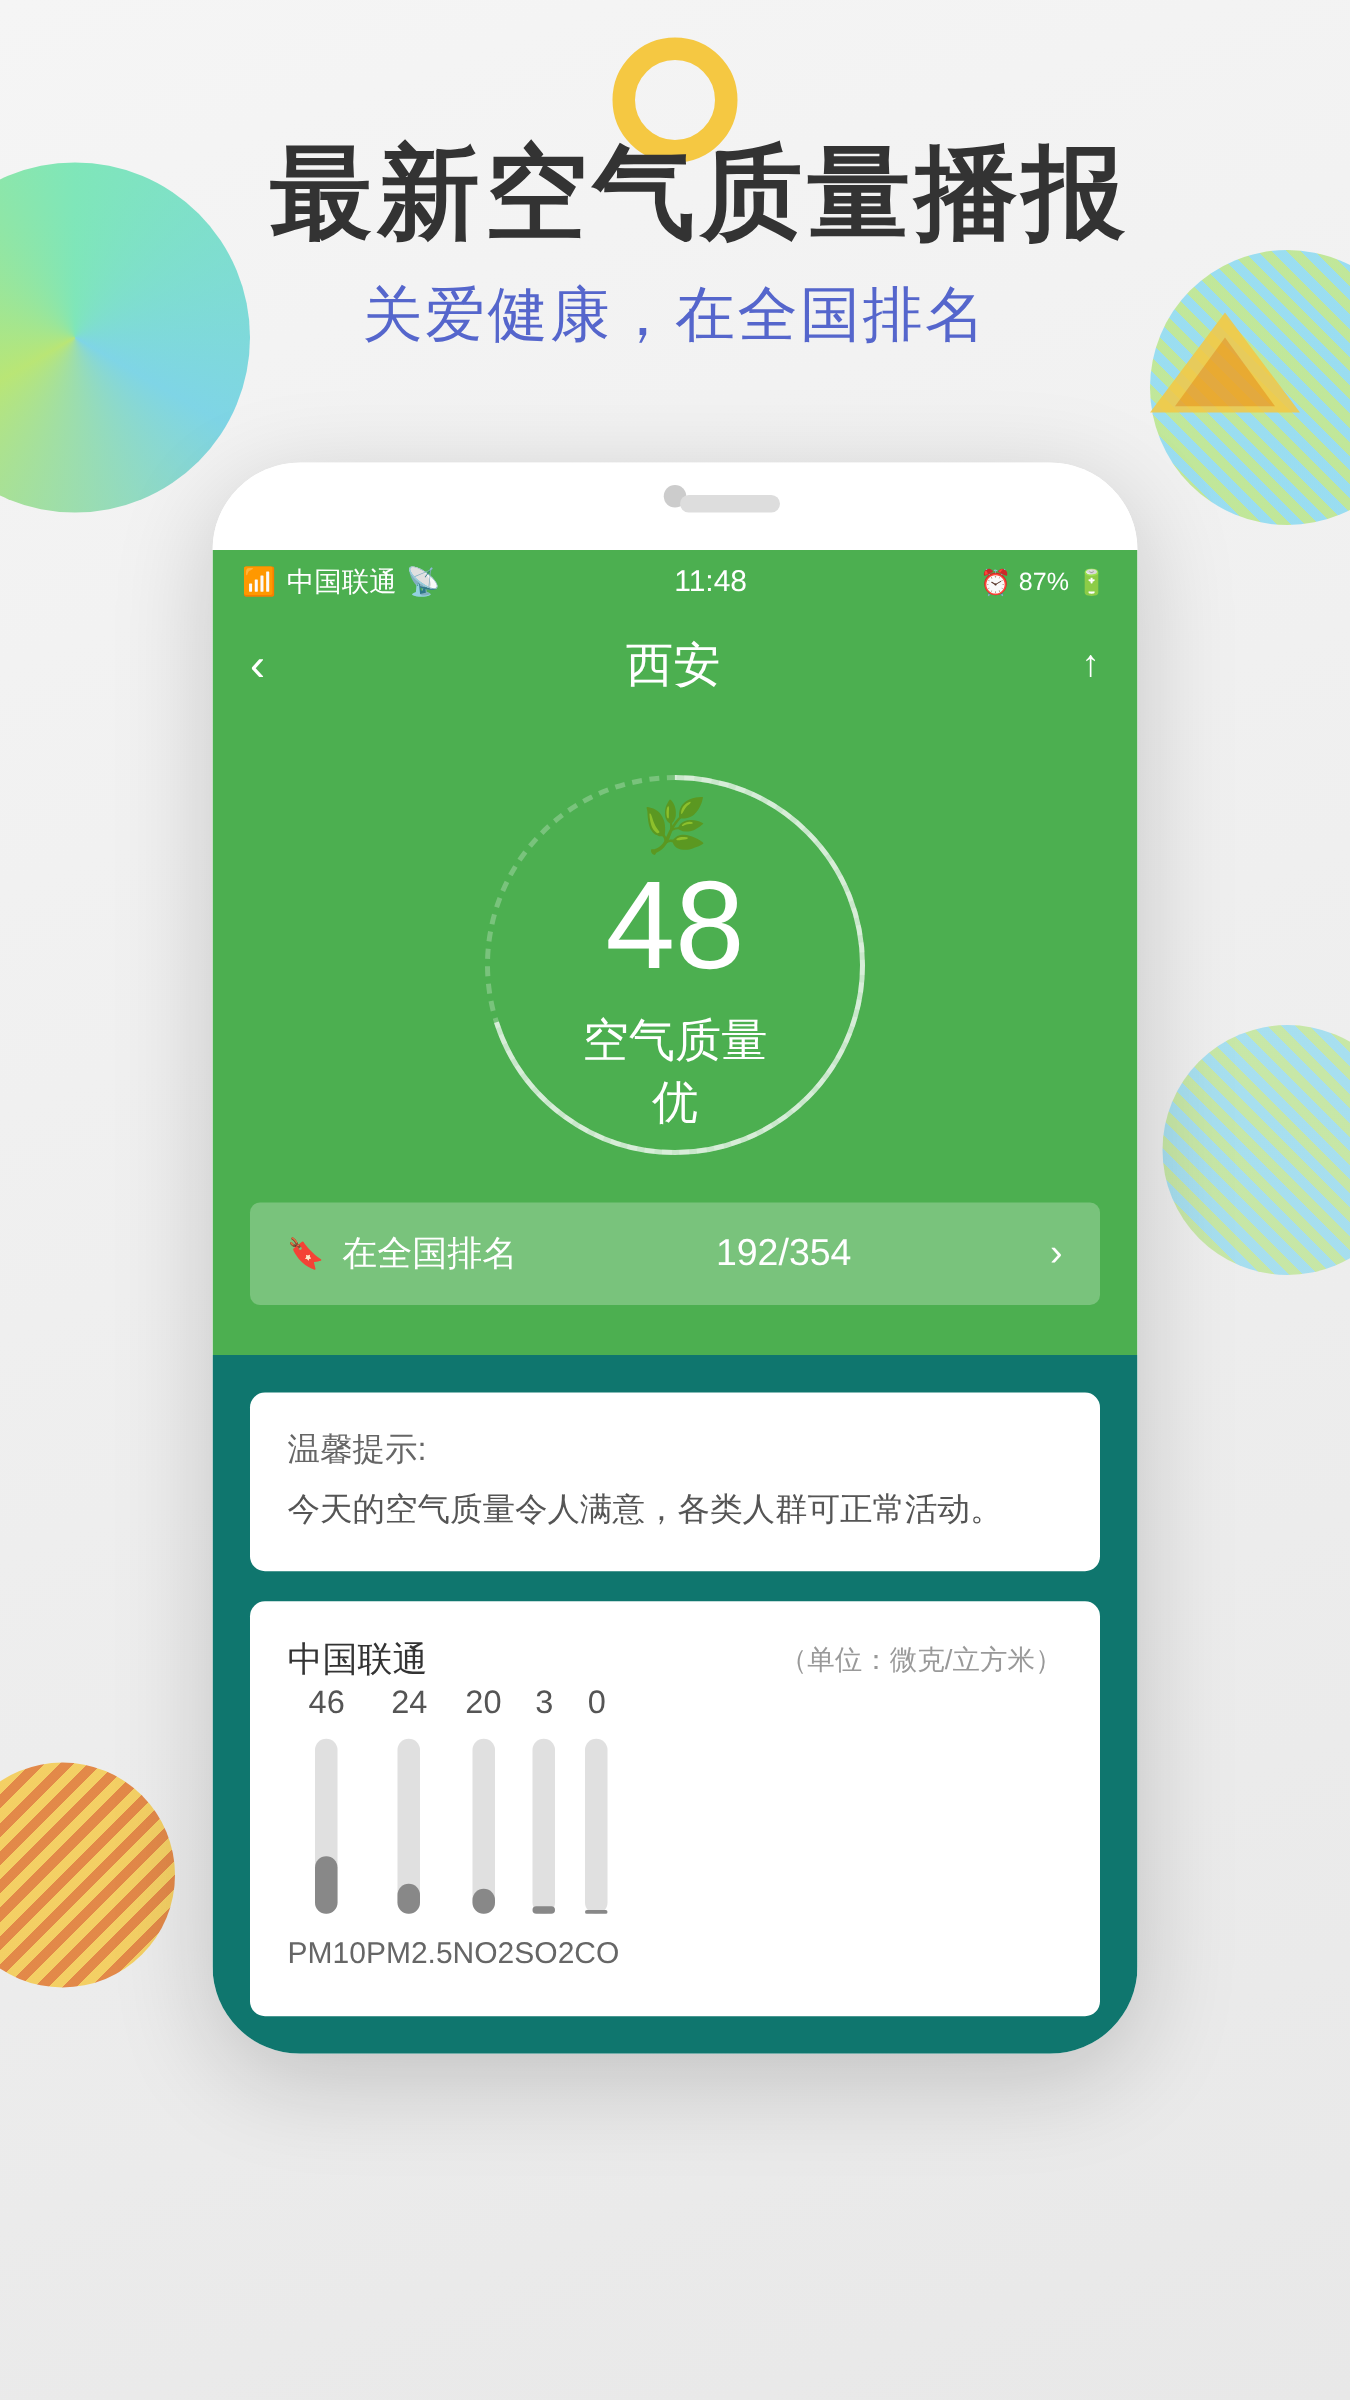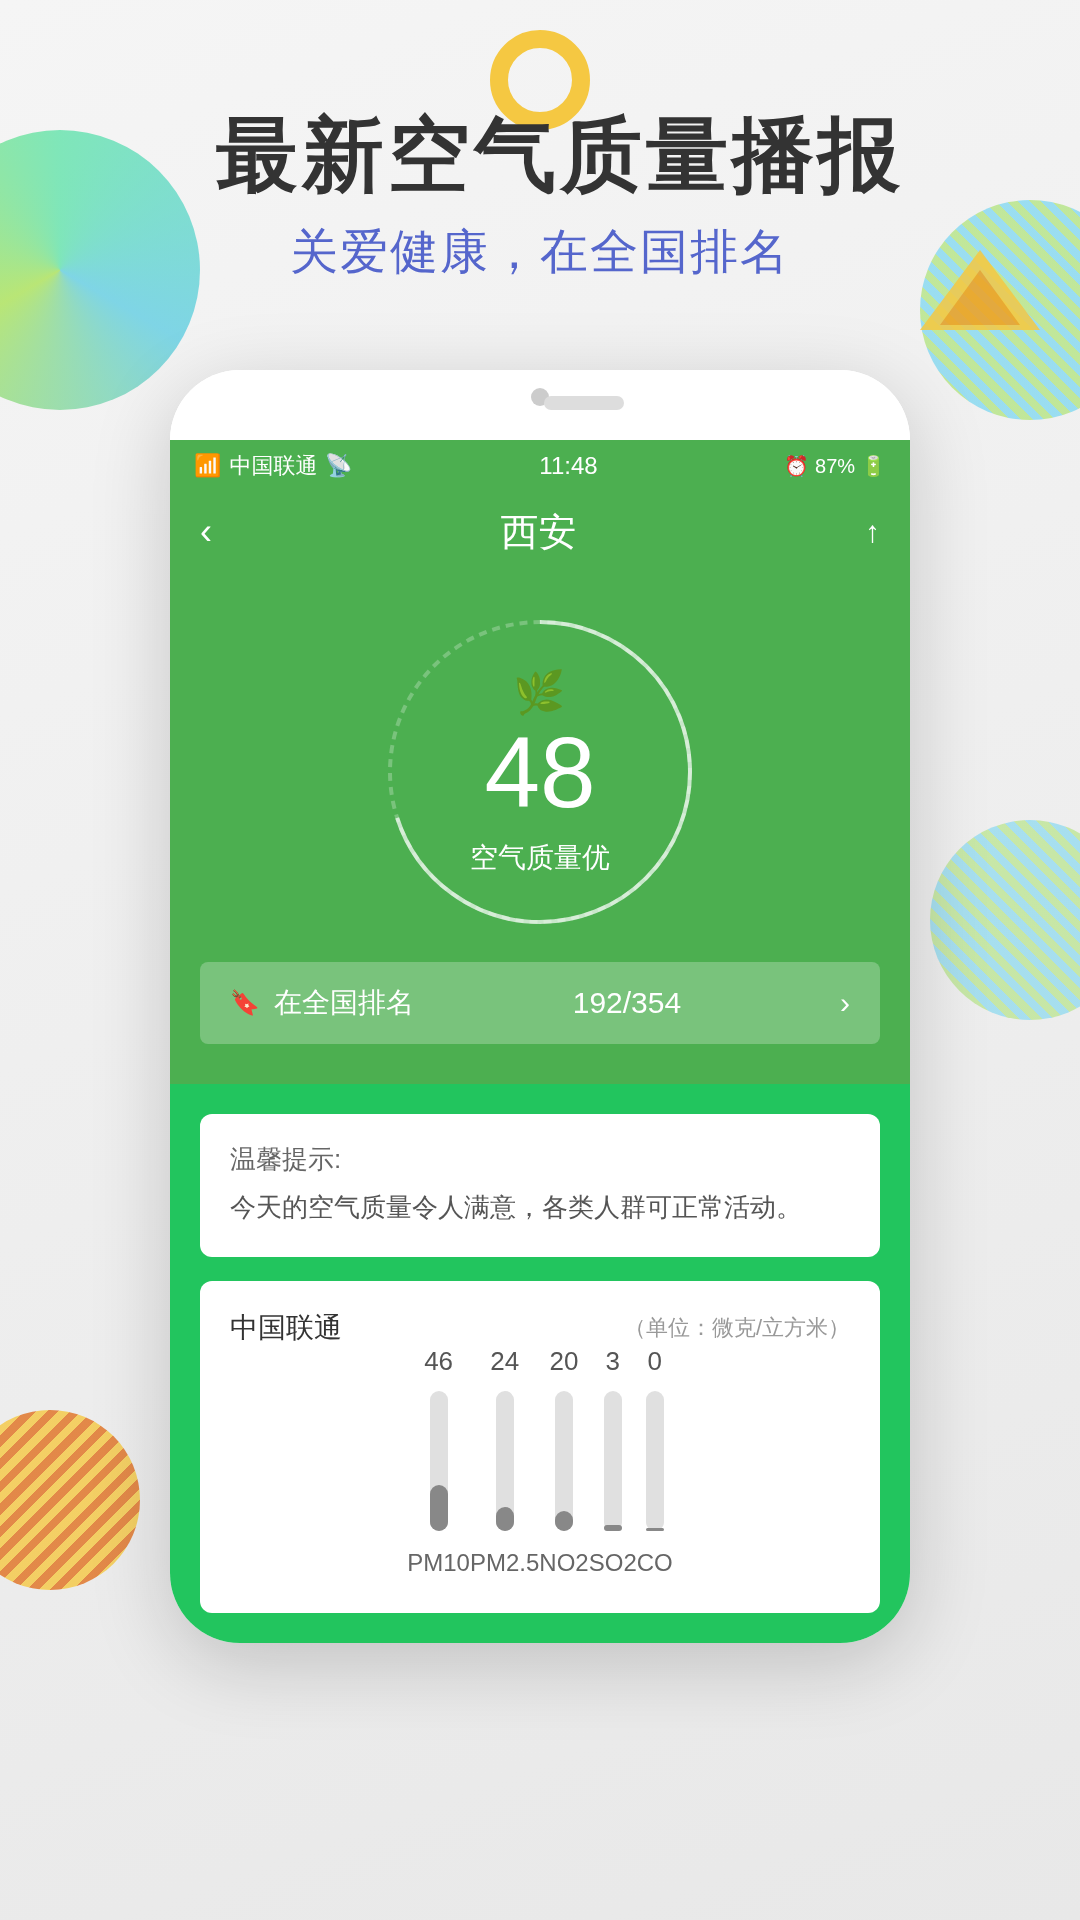--- a/index.html
+++ b/index.html
@@ -255,21 +255,21 @@
     .leaf-icon {
       font-size: 42px;
       margin-bottom: 5px;
     }
     .aqi-number {
       font-size: 100px;
       font-weight: 300;
       line-height: 1;
     }
     .aqi-label {
-      font-size: 28px;
+      font-size: 37px;
       margin-top: 17px;
     }
 
     
     .ranking-row {
       background: rgba(255,255,255,0.25);
       border-radius: 8px;
       padding: 22px 30px;
       display: flex;
       align-items: center;
@@ -287,21 +287,21 @@
     }
     .ranking-num {
       font-size: 30px;
     }
     .chevron-right {
       font-size: 30px;
     }
 
     
     .white-content {
-      background: #22c55e;
+      background: #0f766e;
       padding: 30px 30px;
     }
 
     .tip-box {
       background: white;
       border-radius: 12px;
       padding: 28px 30px;
       margin-bottom: 24px;
     }
     .tip-title {
@@ -330,21 +330,21 @@
       font-size: 28px;
       color: #333;
     }
     .pollution-unit {
       font-size: 22px;
       color: #999;
     }
 
     .bars-container {
       display: flex;
-      justify-content: center;
+      justify-content: flex-start;
       align-items: flex-end;
       height: 200px;
       position: relative;
     }
 
     .bar-item {
       display: flex;
       flex-direction: column;
       align-items: center;
       gap: 10px;

